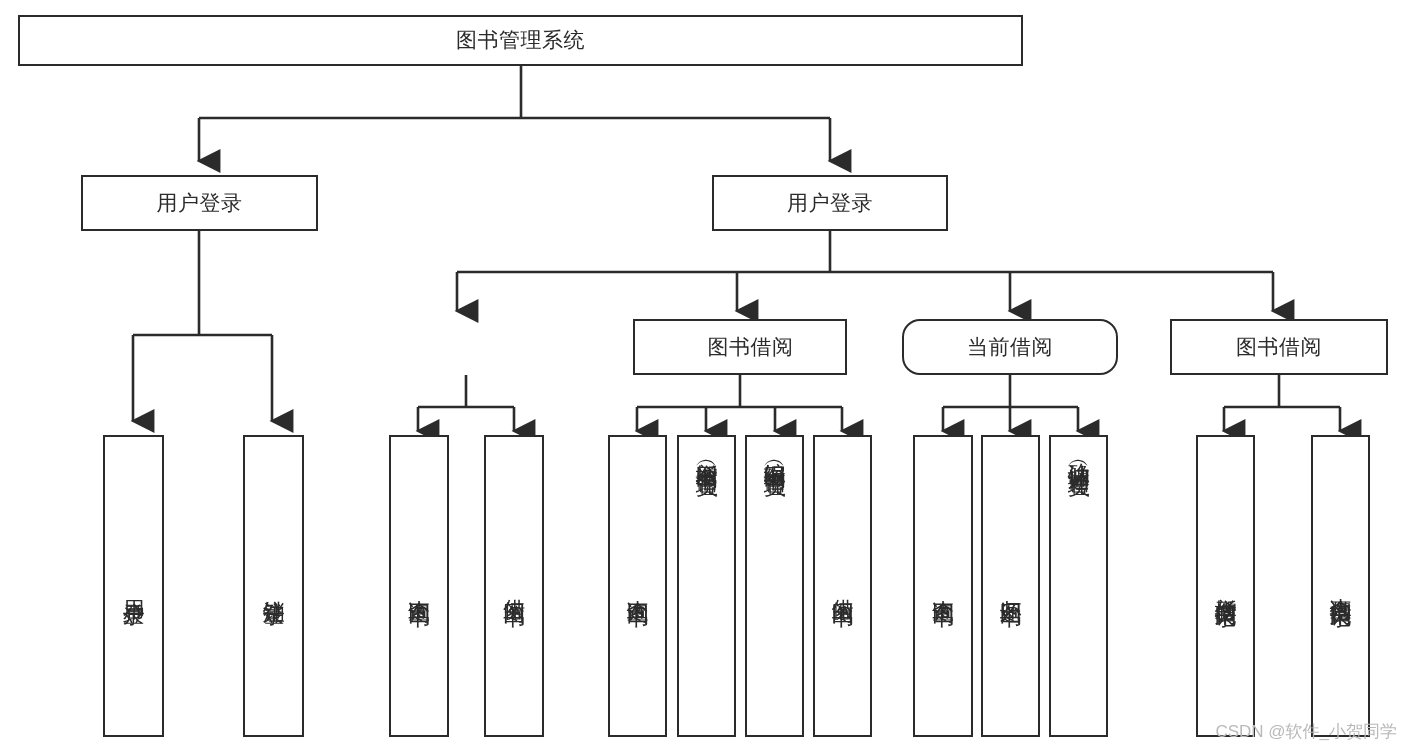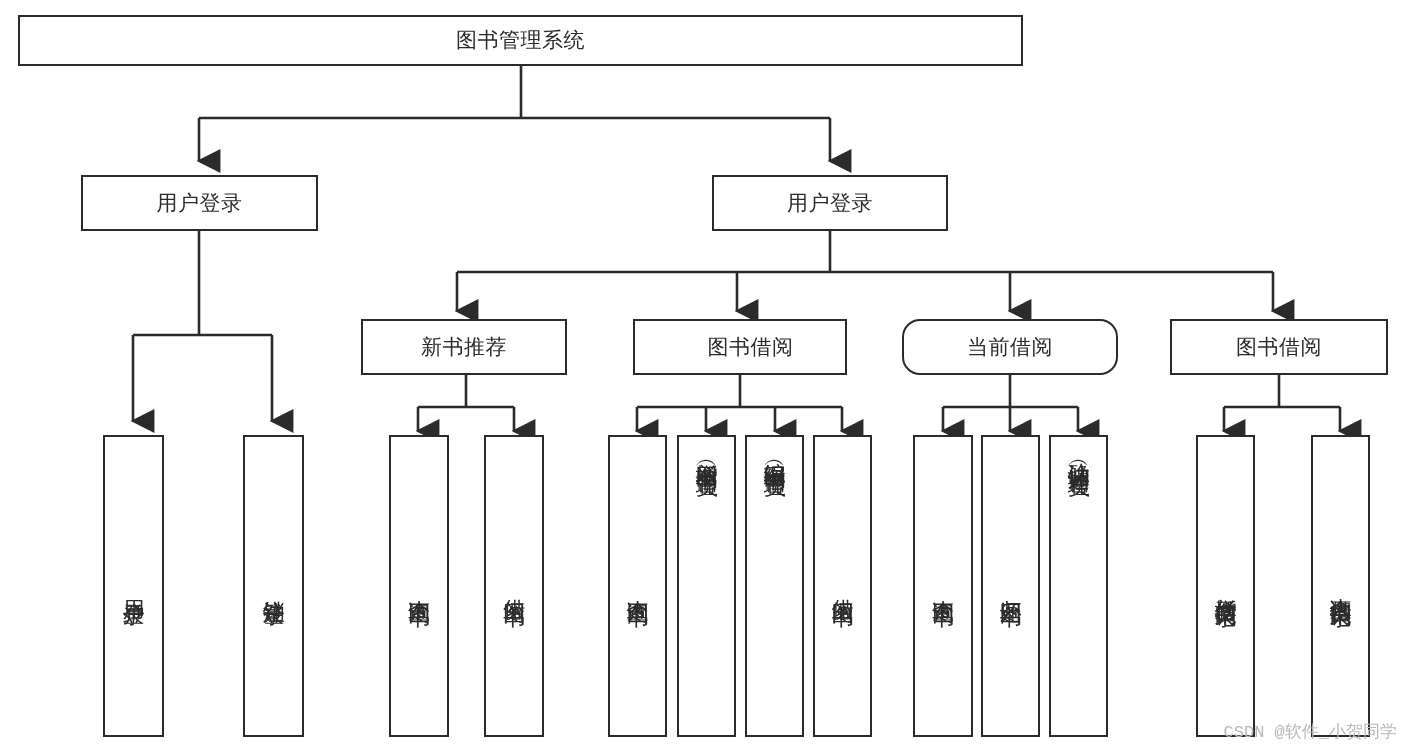--- a/index.html
+++ b/index.html
@@ -64,21 +64,21 @@
     padding-top: 0;
   }
   #watermark {
     position: absolute;
     right: 8px;
     bottom: 4px;
     font-size: 17px;
     color: #b9b9b9;
     white-space: nowrap;
     z-index: 5;
-    font-family: Liberation Mono, monospace;
+    font-family: Liberation Sans, sans-serif;
   }
 </style>
 </head>
 <body>
 
 <div id="canvas">
 
   <svg id="edges" viewBox="0 0 1405 747" width="1405" height="747">
     <defs>
       <marker id="arrow" viewBox="0 0 12 12" refX="6" refY="10" markerWidth="11" markerHeight="11" orient="auto-start-reverse">
@@ -133,23 +133,20 @@
     <span class="label">图书管理系统</span>
   </div>
 
   <div class="node horiz" style="left:81px; top:175px; width:237px; height:56px;">
     <span class="label">用户登录</span>
   </div>
   <div class="node horiz" style="left:712px; top:175px; width:236px; height:56px;">
     <span class="label">用户登录</span>
   </div>
 
-  <div class="node horiz" style="left:361px; top:319px; width:206px; height:56px;">
-    <span class="label">新书推荐</span>
-  </div>
   <div class="node horiz" style="left:633px; top:319px; width:214px; height:56px;padding-left:21px;">
     <span class="label">图书借阅</span>
   </div>
   <div class="node horiz" style="left:902px; top:319px; width:216px; height:56px;border-radius:18px;">
     <span class="label">当前借阅</span>
   </div>
   <div class="node horiz" style="left:1170px; top:319px; width:218px; height:56px;">
     <span class="label">图书借阅</span>
   </div>
 

